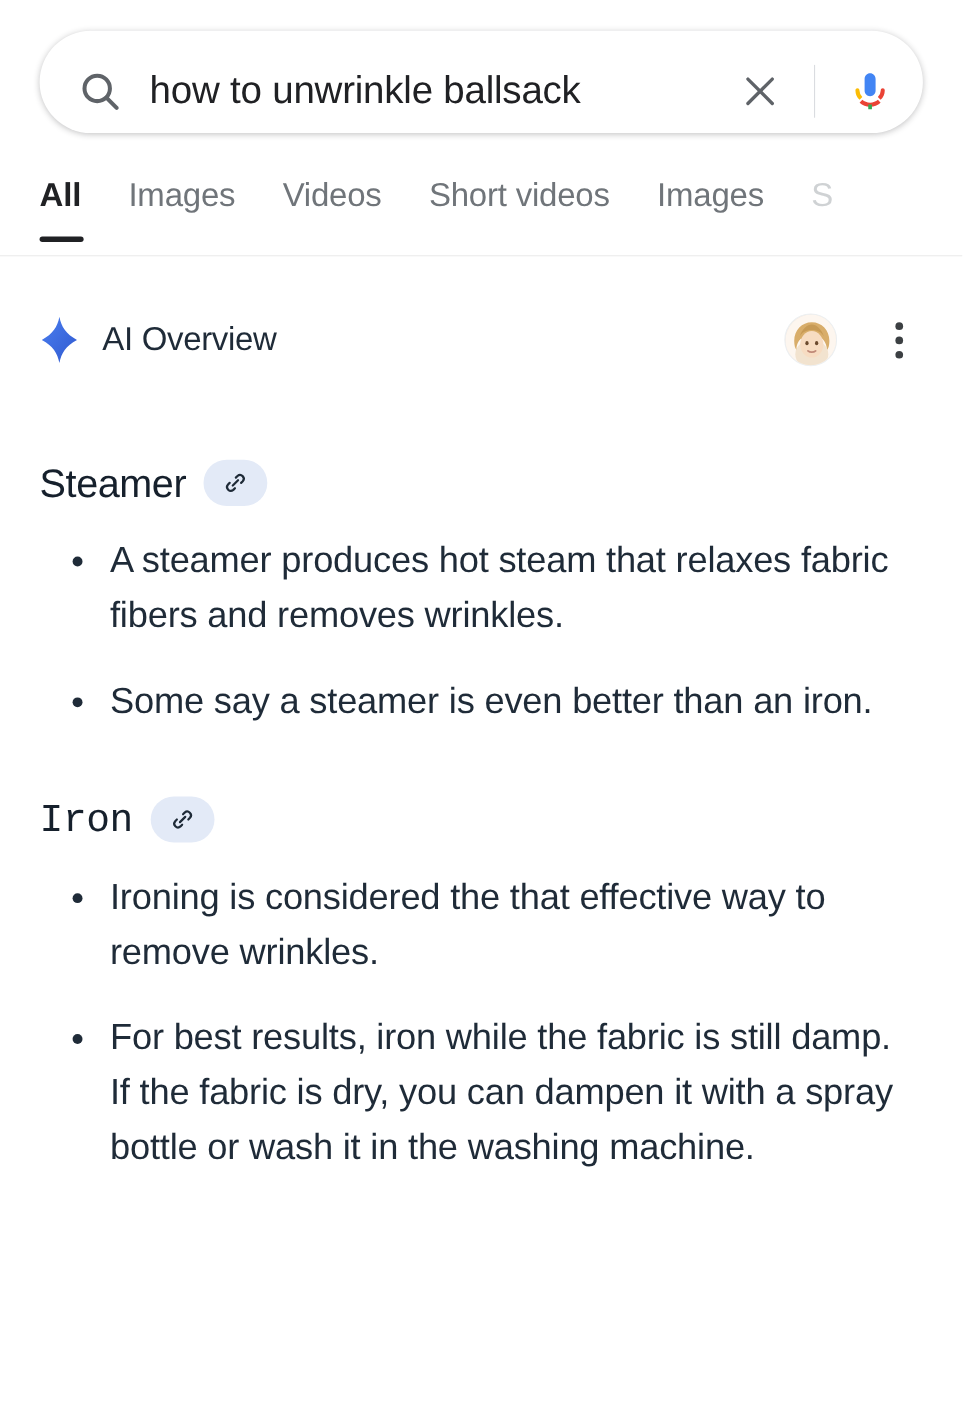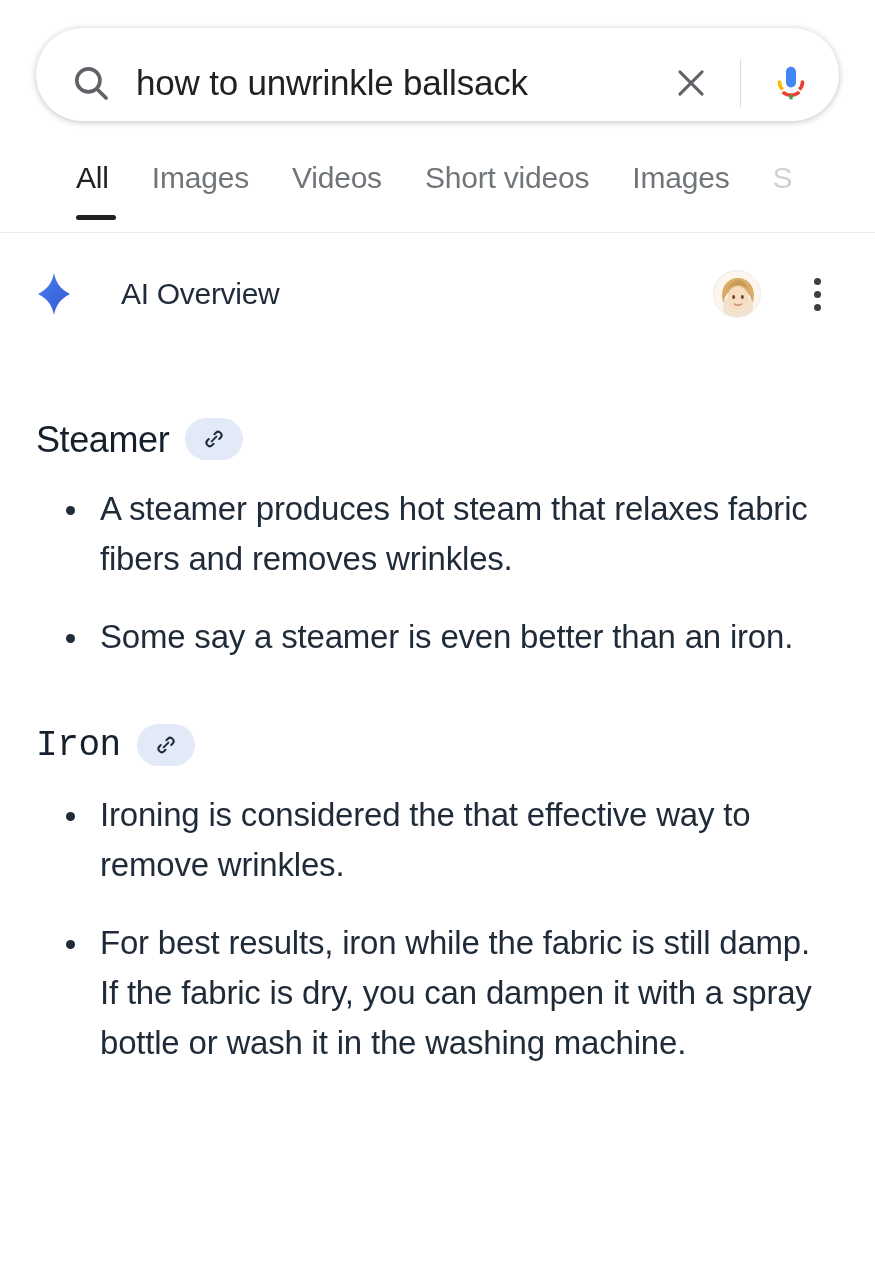--- a/index.html
+++ b/index.html
@@ -112,22 +112,21 @@
     line-height: 36px;
     color: #70757a;
     padding: 8px 0 0 0;
     margin-right: 43px;
     cursor: pointer;
     flex: 0 0 auto;
     letter-spacing: -0.2px;
   }
   .tab.active {
     color: #202124;
-    font-weight: 400;
-    margin-left: 40px;
+    font-weight: 700;
   }
   .tab.active .tab-underline {
     position: absolute;
     left: 0;
     bottom: -24px;
     width: 40px;
     height: 5px;
     background: #202124;
     border-radius: 3px;
   }
@@ -139,26 +138,25 @@
     top: 232px;
     width: 875px;
     height: 1px;
     background: #ebebeb;
   }
 
   
   .aio-header {
     position: absolute;
     left: 36px;
-    top: 266px;
+    top: 281px;
     width: 803px;
     height: 56px;
     display: flex;
     align-items: center;
-    gap: 28px;
   }
   .spark-icon { width: 48px; height: 48px; flex: 0 0 48px; margin-left: -6px; }
   .spark-icon svg { display: block; width: 48px; height: 48px; }
 
   .aio-title {
     font-size: 30px;
     line-height: 36px;
     color: #1f2b38;
     font-weight: 500;
     margin-left: 15px;

